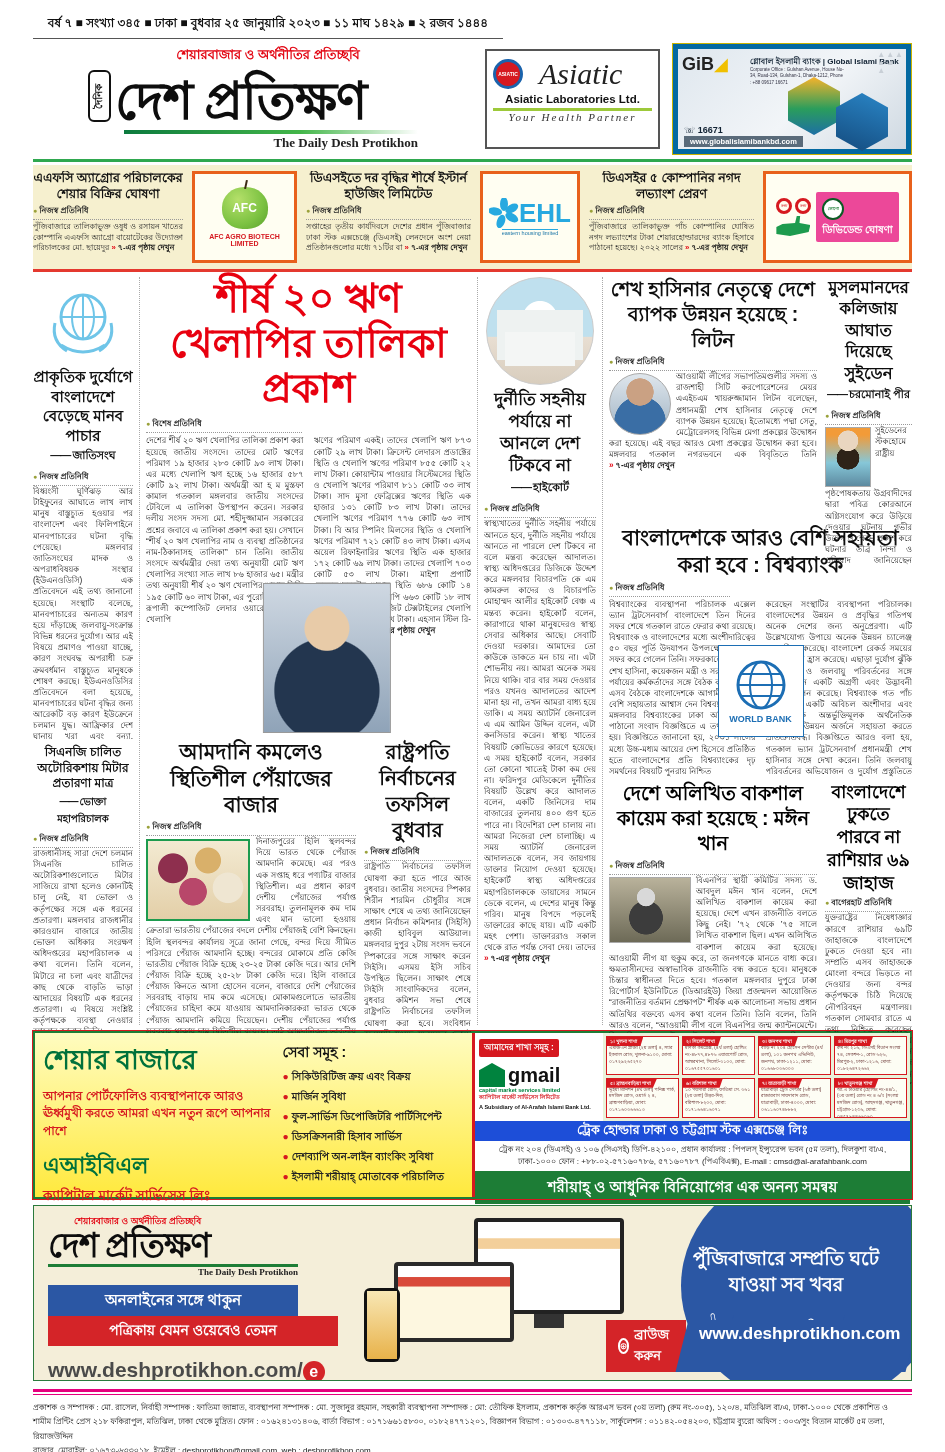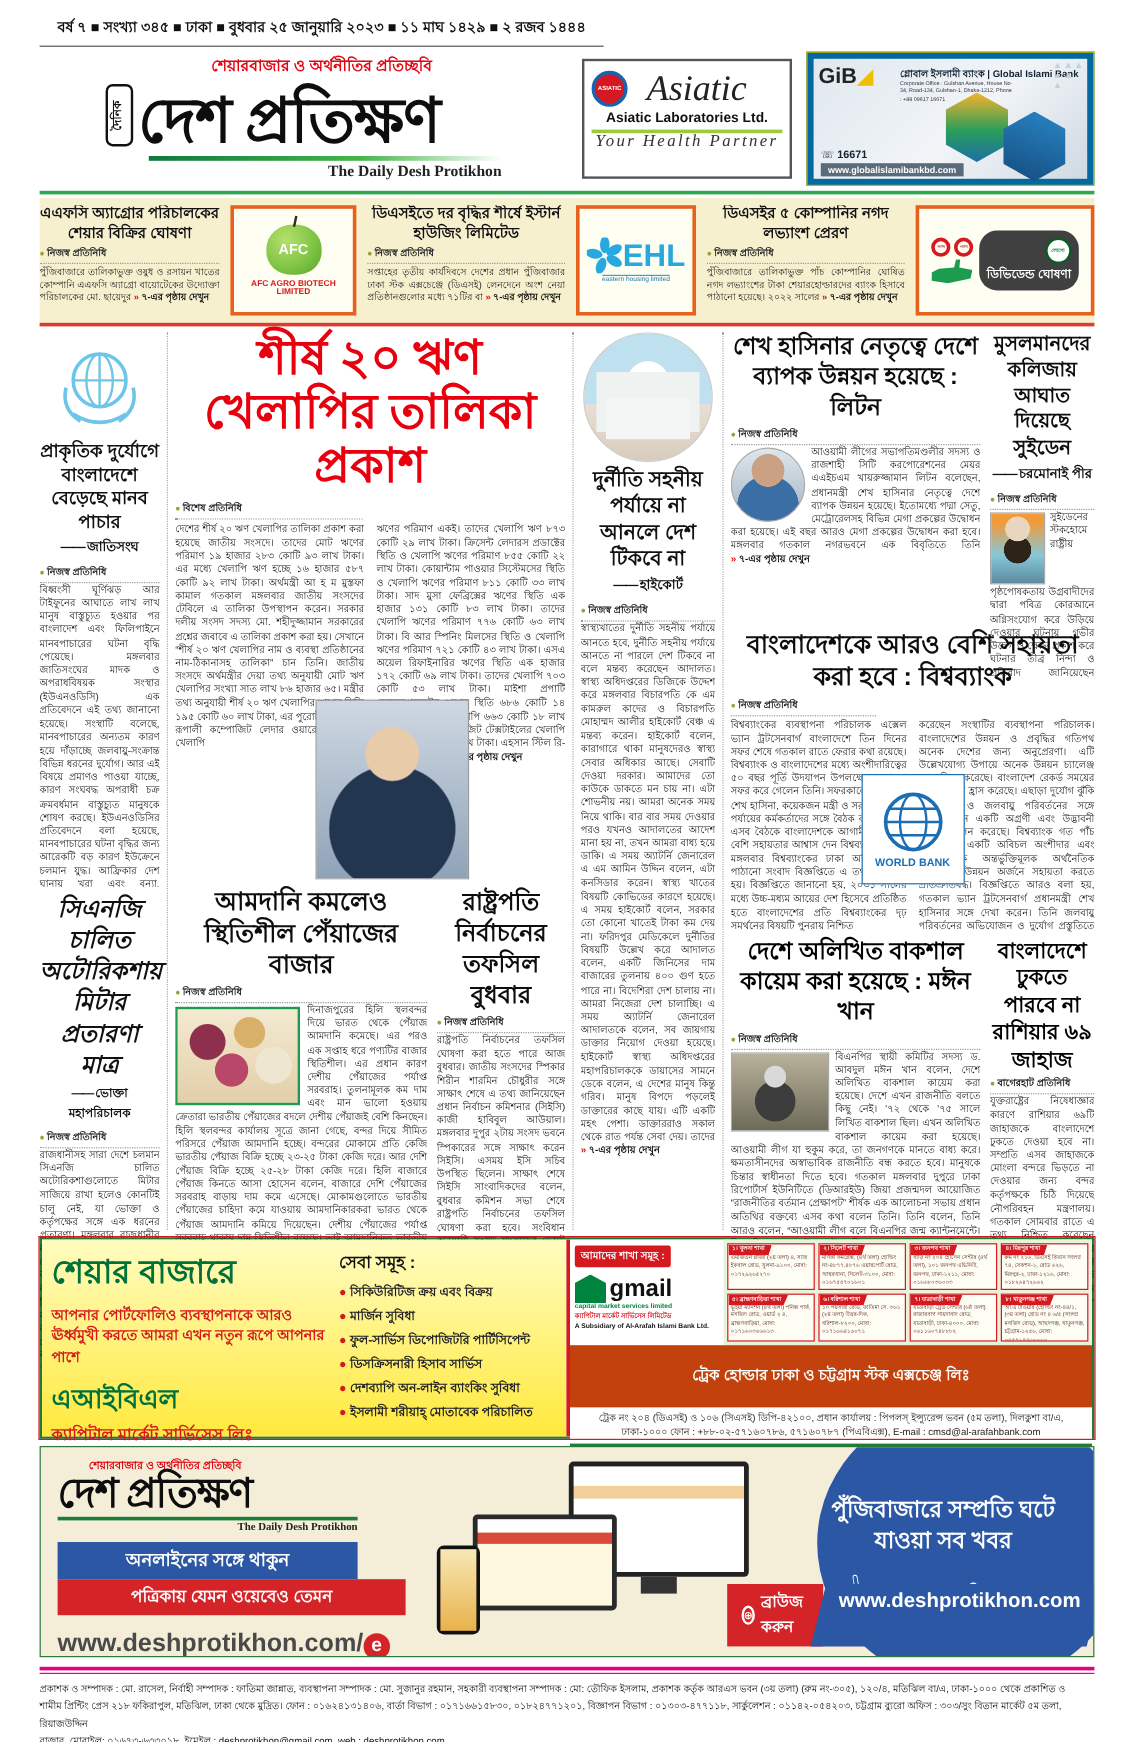--- a/index.html
+++ b/index.html
@@ -22,21 +22,21 @@
   .green-bar { height:4px; background:linear-gradient(90deg,#0c7a3e,#43b649 60%,#fff); margin:2px 0 1px 36px; }
   .subtitle { text-align:right; font-size:13px; font-weight:bold; color:#222;
               font-family:"Liberation Serif","DejaVu Serif",serif; }
   .asiatic-ad { position:absolute; right:252px; top:10px; width:175px; height:100px; border:2px solid #555;
                 background:#fff; padding:6px 6px 2px 6px; }
   .as-row { display:flex; align-items:center; gap:16px; }
   .as-logo { width:30px; height:30px; border-radius:50%; background:#d61920; color:#fff; font-size:5px;
              display:flex; align-items:center; justify-content:center; border:3px solid #1b63ac; font-weight:bold;}
   .as-name { font-size:30px; font-style:italic; color:#222; font-family:"Liberation Serif","DejaVu Serif",serif;}
   .as-company { font-size:11.5px; font-weight:bold; color:#111; text-align:center; margin-top:2px;}
-  .as-slogan { font-size:14px; font-style:italic; color:#333; text-align:center; letter-spacing:2px;
+  .as-slogan { font-size:11px; font-style:italic; color:#333; text-align:center; letter-spacing:2px;
                border-top:3px solid #9dc93a; margin-top:3px; font-family:"Liberation Serif","DejaVu Serif",serif;}
   .gib-ad { position:absolute; right:0; top:4px; width:240px; height:112px; background:#0369a1;
             border:1px solid #c9b400; padding:5px; overflow:hidden;}
   .gib-inner { background:linear-gradient(135deg,#dfe7ee,#f2f5f8 55%,#cfd9e2); height:100%; position:relative; padding:4px;}
   .gib-logo { font-size:18px; font-weight:bold; color:#222; }
   .gib-logo span { color:#f0c000; }
   .gib-bn { position:absolute; left:72px; top:6px; font-size:8px; font-weight:bold; color:#123; }
   .gib-office { position:absolute; left:72px; top:18px; font-size:4.5px; color:#334; width:95px; line-height:1.4;}
   .hex { position:absolute; width:52px; height:58px; clip-path:polygon(50% 0,100% 25%,100% 75%,50% 100%,0 75%,0 25%); }
   .hex1 { right:66px; top:28px; background:linear-gradient(180deg,#f7b32b,#2a9d5c 55%,#1d6fa5); }
@@ -63,39 +63,39 @@
                border-radius:48% 48% 45% 45%; position:relative; display:flex; align-items:center; justify-content:center;
                color:#fff; font-weight:bold; font-size:12px; }
   .afc-apple::after { content:""; position:absolute; top:-7px; left:50%; width:2px; height:9px; background:#3c2a12; transform:rotate(12deg);}
   .afc-name { font-size:7px; font-weight:bold; color:#d61920; margin-top:4px; text-align:center;}
   .ehl-name { font-size:26px; font-weight:bold; color:#27a9e0; line-height:1; display:flex; align-items:center;}
   .ehl-sub { font-size:5.5px; color:#1d77a8; border-top:1px solid #27a9e0; margin-top:1px;}
   .div-box { display:flex; gap:5px; align-items:center; padding:4px;}
   .coin { width:16px; height:16px; border:3px solid #d61920; border-radius:50%; font-size:3.5px; color:#d61920;
           display:flex; align-items:center; justify-content:center; font-weight:bold;}
   .hand { width:34px; height:20px; background:#1d9b4e; clip-path:polygon(0 55%,18% 40%,55% 35%,60% 0,70% 0,68% 35%,100% 45%,95% 80%,40% 100%,0 90%); }
-  .div-green { background:#404040; color:#fff; font-size:10px; font-weight:bold; text-align:center;
-               padding:6px 6px; border-radius:15px; line-height:1.3; display:flex; flex-direction:column; align-items:flex-end; gap:3px;}
+  .div-green { background:#ec4899; color:#fff; font-size:10px; font-weight:bold; text-align:center;
+               padding:6px 6px; border-radius:2px; line-height:1.3; display:flex; flex-direction:column; align-items:flex-start; gap:3px;}
   .div-logo-circle { width:22px; height:22px; border-radius:50%; background:#fff; border:2px solid #0b5b24; color:#1d7d36;
                      font-size:4px; display:flex; align-items:center; justify-content:center;}
   .red-divider { height:3px; background:#e4392f; }
 
   
   .main-grid { display:flex; gap:6px; margin-top:5px; height:748px; }
   .col-left { width:100px; } .col-center { width:325px; } .col-mid { width:112px; } .col-right { flex:1; }
   .vline { border-left:1px dotted #aaa; }
   .body-text { font-size:8.2px; line-height:1.36; color:#1b1b1b; text-align:justify; overflow:hidden;}
   .headline-sm { font-size:15.5px; font-weight:bold; color:#111; text-align:center; line-height:1.3; }
   .attribution { text-align:center; font-size:11px; font-weight:bold; color:#111; margin:2px 0;}
   .attribution::before { content:"—— "; letter-spacing:-1px;}
 
   .un-logo { display:block; margin:2px auto 4px auto; }
   .story-un .headline-sm { font-size:15px; }
   .story-cng { margin-top:6px; }
-  .story-cng .headline-sm { font-size:20px;font-style:italic; }
+  .story-cng .headline-sm { font-size:12px; }
 
   .main-headline { color:#e8000f; font-size:40px; font-weight:bold; text-align:center; line-height:1.12;
                    font-family:"Liberation Serif","DejaVu Serif",serif; }
   .main-byline { margin:4px 0 2px 0; width:48%; }
   .main-cols { position:relative; height:298px; overflow:hidden; column-count:2; column-gap:10px; margin-top:2px;}
   .minister-photo { position:absolute; left:50%; transform:translateX(-36%); bottom:0; width:128px; height:150px;
                     border:1px solid #999; background:
                     radial-gradient(circle at 50% 30%,#e8cba8 18%,transparent 19%),
                     radial-gradient(circle at 50% 72%,#23364f 42%,transparent 43%),
                     linear-gradient(180deg,#cfd8e2,#8fa3b8); }
@@ -167,21 +167,21 @@
   .aibl-logo-row { display:flex; align-items:center; gap:3px; margin-top:6px;}
   .aibl-logo-mark { width:26px; height:24px; background:#00833e; clip-path:polygon(0 100%,0 30%,50% 0,100% 30%,100% 100%); position:relative;}
   .aibl-logo-word { font-size:20px; font-weight:bold; color:#111; line-height:0.9;}
   .aibl-logo-sub { font-size:5.6px; font-weight:bold; color:#00833e; }
   .aibl-logo-bn { font-size:5.6px; color:#d6181f; font-weight:bold;}
   .aibl-subsidiary { font-size:5.6px; color:#111; font-weight:bold; margin-top:2px;}
   .branches-grid { flex:1; background:#e9f2da; display:grid; grid-template-columns:repeat(4,1fr); gap:3px; padding:3px;}
   .branch { background:#fdfdf4; border:1px solid #d6181f; font-size:4.6px; color:#5a2020; position:relative; padding:8px 2px 1px 2px; line-height:1.5; overflow:hidden;}
   .branch-name { position:absolute; top:0; left:0; background:#d6181f; color:#fff; font-weight:bold; font-size:4.8px;
                  padding:1px 6px 1px 3px; clip-path:polygon(0 0,100% 0,92% 100%,0 100%);}
-  .trek-strip { background:#c2410c; color:#fff; text-align:center; font-size:12.5px; font-weight:bold; padding:16px 0;}
+  .trek-strip { background:#1d4ed8; color:#fff; text-align:center; font-size:12.5px; font-weight:bold; padding:0 0;}
   .contact-line { font-size:8px; color:#222; text-align:center; padding:3px 6px; line-height:1.5; background:#fff;}
   .slogan-strip { background:#1d7d36; color:#fff; text-align:center; font-size:15px; font-weight:bold; padding:4px 0; margin-top:auto;}
 
   
   .promo-ad { margin-top:6px; height:176px; border:1px solid #2b7a3c; background:#f4eed9; position:relative; overflow:hidden; display:flex;}
   .promo-left { width:330px; padding:8px 0 0 14px; position:relative; z-index:3;}
   .p-tagline { color:#e30613; font-size:9px; font-weight:bold; padding-left:26px;}
   .p-title { font-size:34px; font-weight:bold; color:#0d0d0d; letter-spacing:-1px; font-family:"Liberation Serif","DejaVu Serif",serif; line-height:1;}
   .p-sub { font-size:9px; font-weight:bold; color:#222; text-align:right; width:250px; border-top:3px solid #1d7d36; margin-top:1px; font-family:"Liberation Serif","DejaVu Serif",serif;}
   .strip-blue { background:#2b57a4; color:#fff; font-size:15px; font-weight:bold; padding:3px 18px; width:250px; margin-top:8px; text-align:center;}

